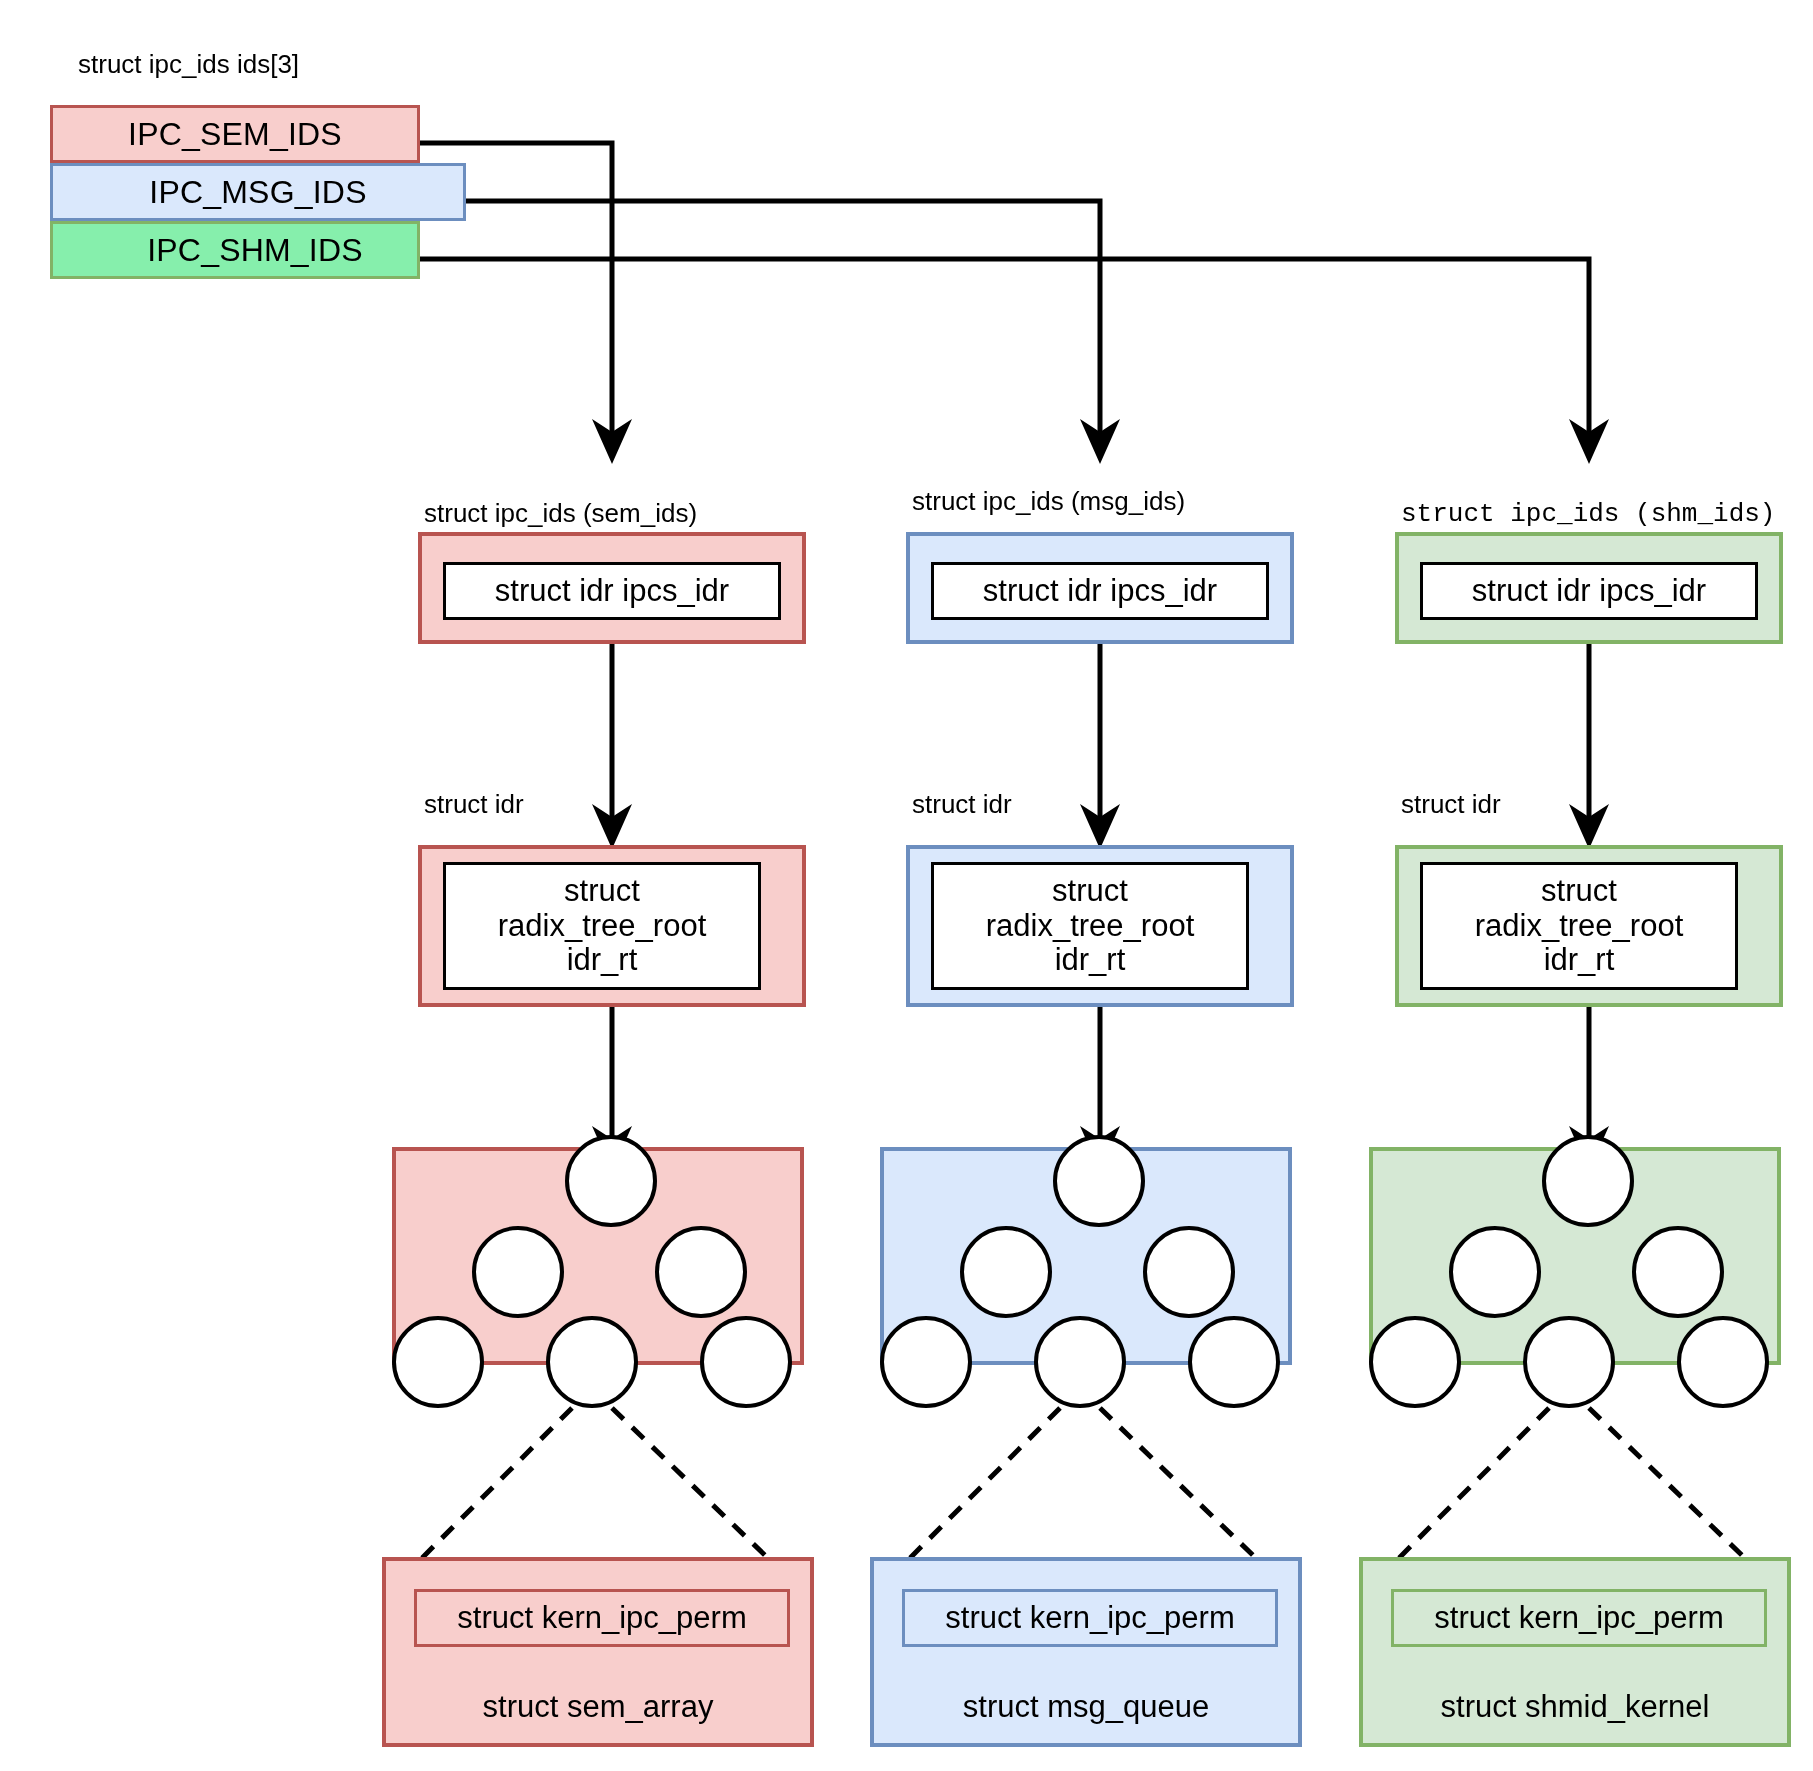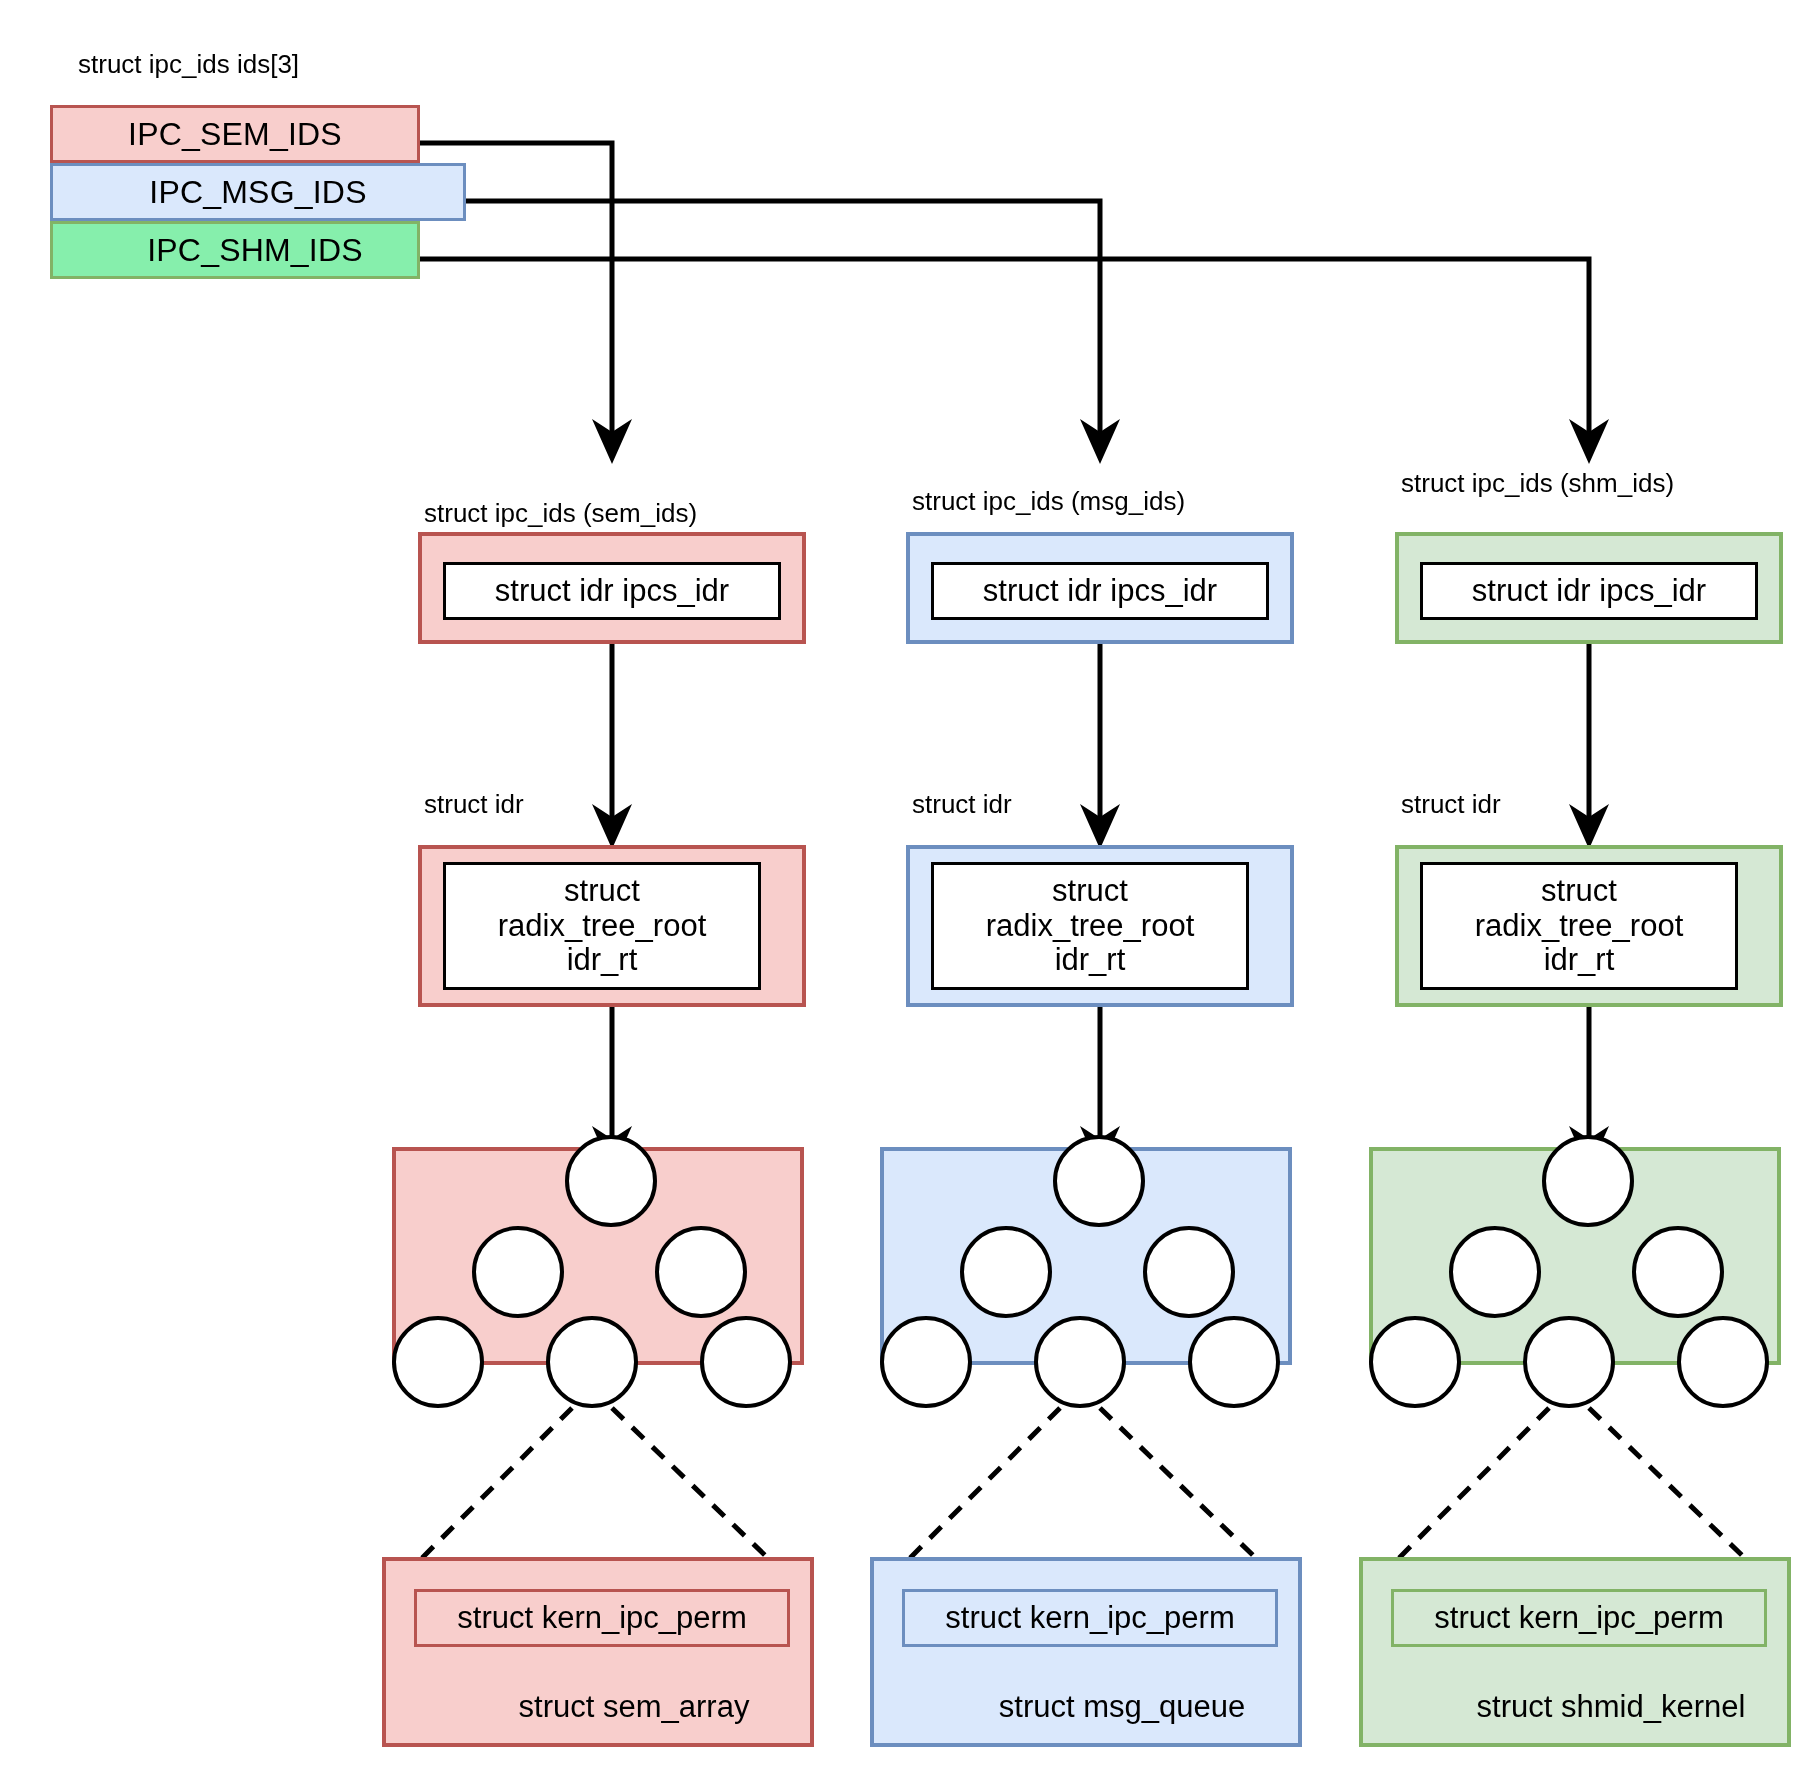--- a/index.html
+++ b/index.html
@@ -87,21 +87,20 @@
     display: flex;
     align-items: center;
     justify-content: center;
     font-size: 31px;
   }
   .leaf-caption {
     position: absolute;
     width: 100%;
     text-align: center;
     font-size: 31px;
-    padding-left: 36px;
   }
   
   .t-red   { border-color: #b85450; background: #f8cecc; }
   .t-blue  { border-color: #6c8ebf; background: #dae8fc; }
   .t-green { border-color: #82b366; background: #d5e8d4; }
   .t-red-line   { border-color: #b85450; }
   .t-blue-line  { border-color: #6c8ebf; }
   .t-green-line { border-color: #82b366; }
 </style>
 </head>
@@ -238,21 +237,21 @@
   <div class="node" style="left:1034px; top:1316px; width:92px; height:92px;"></div>
   <div class="node" style="left:1188px; top:1316px; width:92px; height:92px;"></div>
 
   <div class="leaf-box t-blue" style="left:870px; top:1557px; width:432px; height:190px;">
     <div class="perm-box t-blue-line" style="left:28px; top:28px; width:376px; height:58px; border:3px solid #6c8ebf; background:#dae8fc;">
       <span>struct kern_ipc_perm</span>
     </div>
     <div class="leaf-caption" style="top:128px;">struct msg_queue</div>
   </div>
 
-  <div class="lbl" style="left:1401px; top:469px;">struct ipc_ids (shm_ids)</div>
+  <div class="lbl" style="left:1401px; top:500px;font-family:Liberation Mono, monospace;">struct ipc_ids (shm_ids)</div>
 
   <div class="outer-box t-green" style="left:1395px; top:532px; width:388px; height:112px;"></div>
   <div class="inner-box" style="left:1420px; top:562px; width:338px; height:58px;">
     <span>struct idr ipcs_idr</span>
   </div>
 
   <div class="lbl" style="left:1401px; top:790px;">struct idr</div>
 
   <div class="outer-box t-green" style="left:1395px; top:845px; width:388px; height:162px;"></div>
   <div class="inner-box" style="left:1420px; top:862px; width:318px; height:128px; flex-direction:column;">

